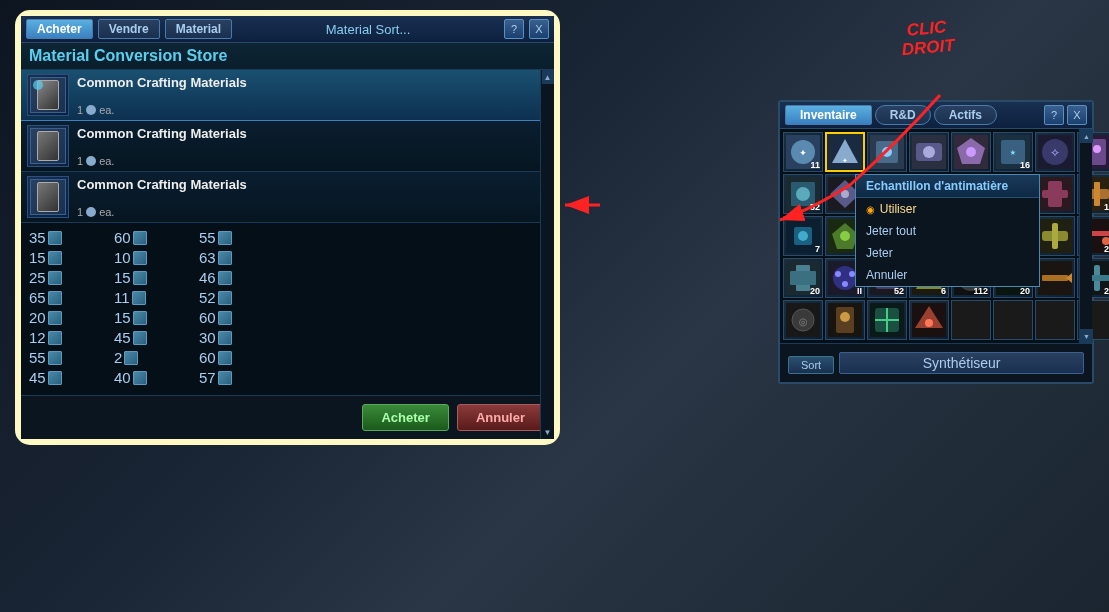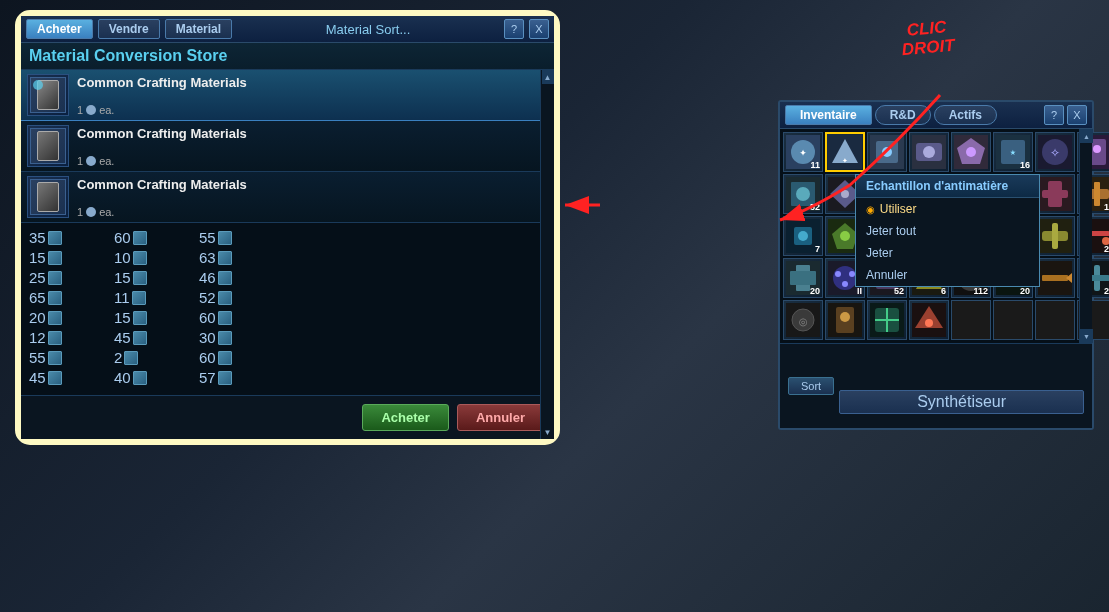--- a/index.html
+++ b/index.html
@@ -370,46 +370,45 @@
       cursor: pointer;
       display: flex;
       align-items: center;
       justify-content: space-between;
     }
 
     .inv-sort-bar {
       display: flex;
       background: #0a1520;
       border-top: 1px solid #1a3a5a;
-      padding: 14px 8px;
+      padding: 8px 8px;
       gap: 5px;
-      align-items: center;
+      align-items: flex-end;
     }
 
     .sort-btn {
       background: linear-gradient(to bottom, #2a5070, #1a3050);
       border: 1px solid #3a7090;
       color: #aaccee;
       font-size: 11px;
       padding: 2px 12px;
       cursor: pointer;
       border-radius: 2px;
     }
 
     .synthesizer-btn {
       flex: 1;
       text-align: center;
       background: linear-gradient(to bottom, #2a4060, #1a3050);
       border: 1px solid #3a6090;
       color: #aaccee;
-      font-size: 16px;
+      font-size: 14px;
       padding: 2px 8px;
       cursor: pointer;
       border-radius: 2px;
-      margin-top: 32px;
     }
 
     
     .annotation {
       position: absolute;
       top: 18px;
       right: 140px;
       color: #ff2222;
       font-size: 18px;
       font-weight: bold;

